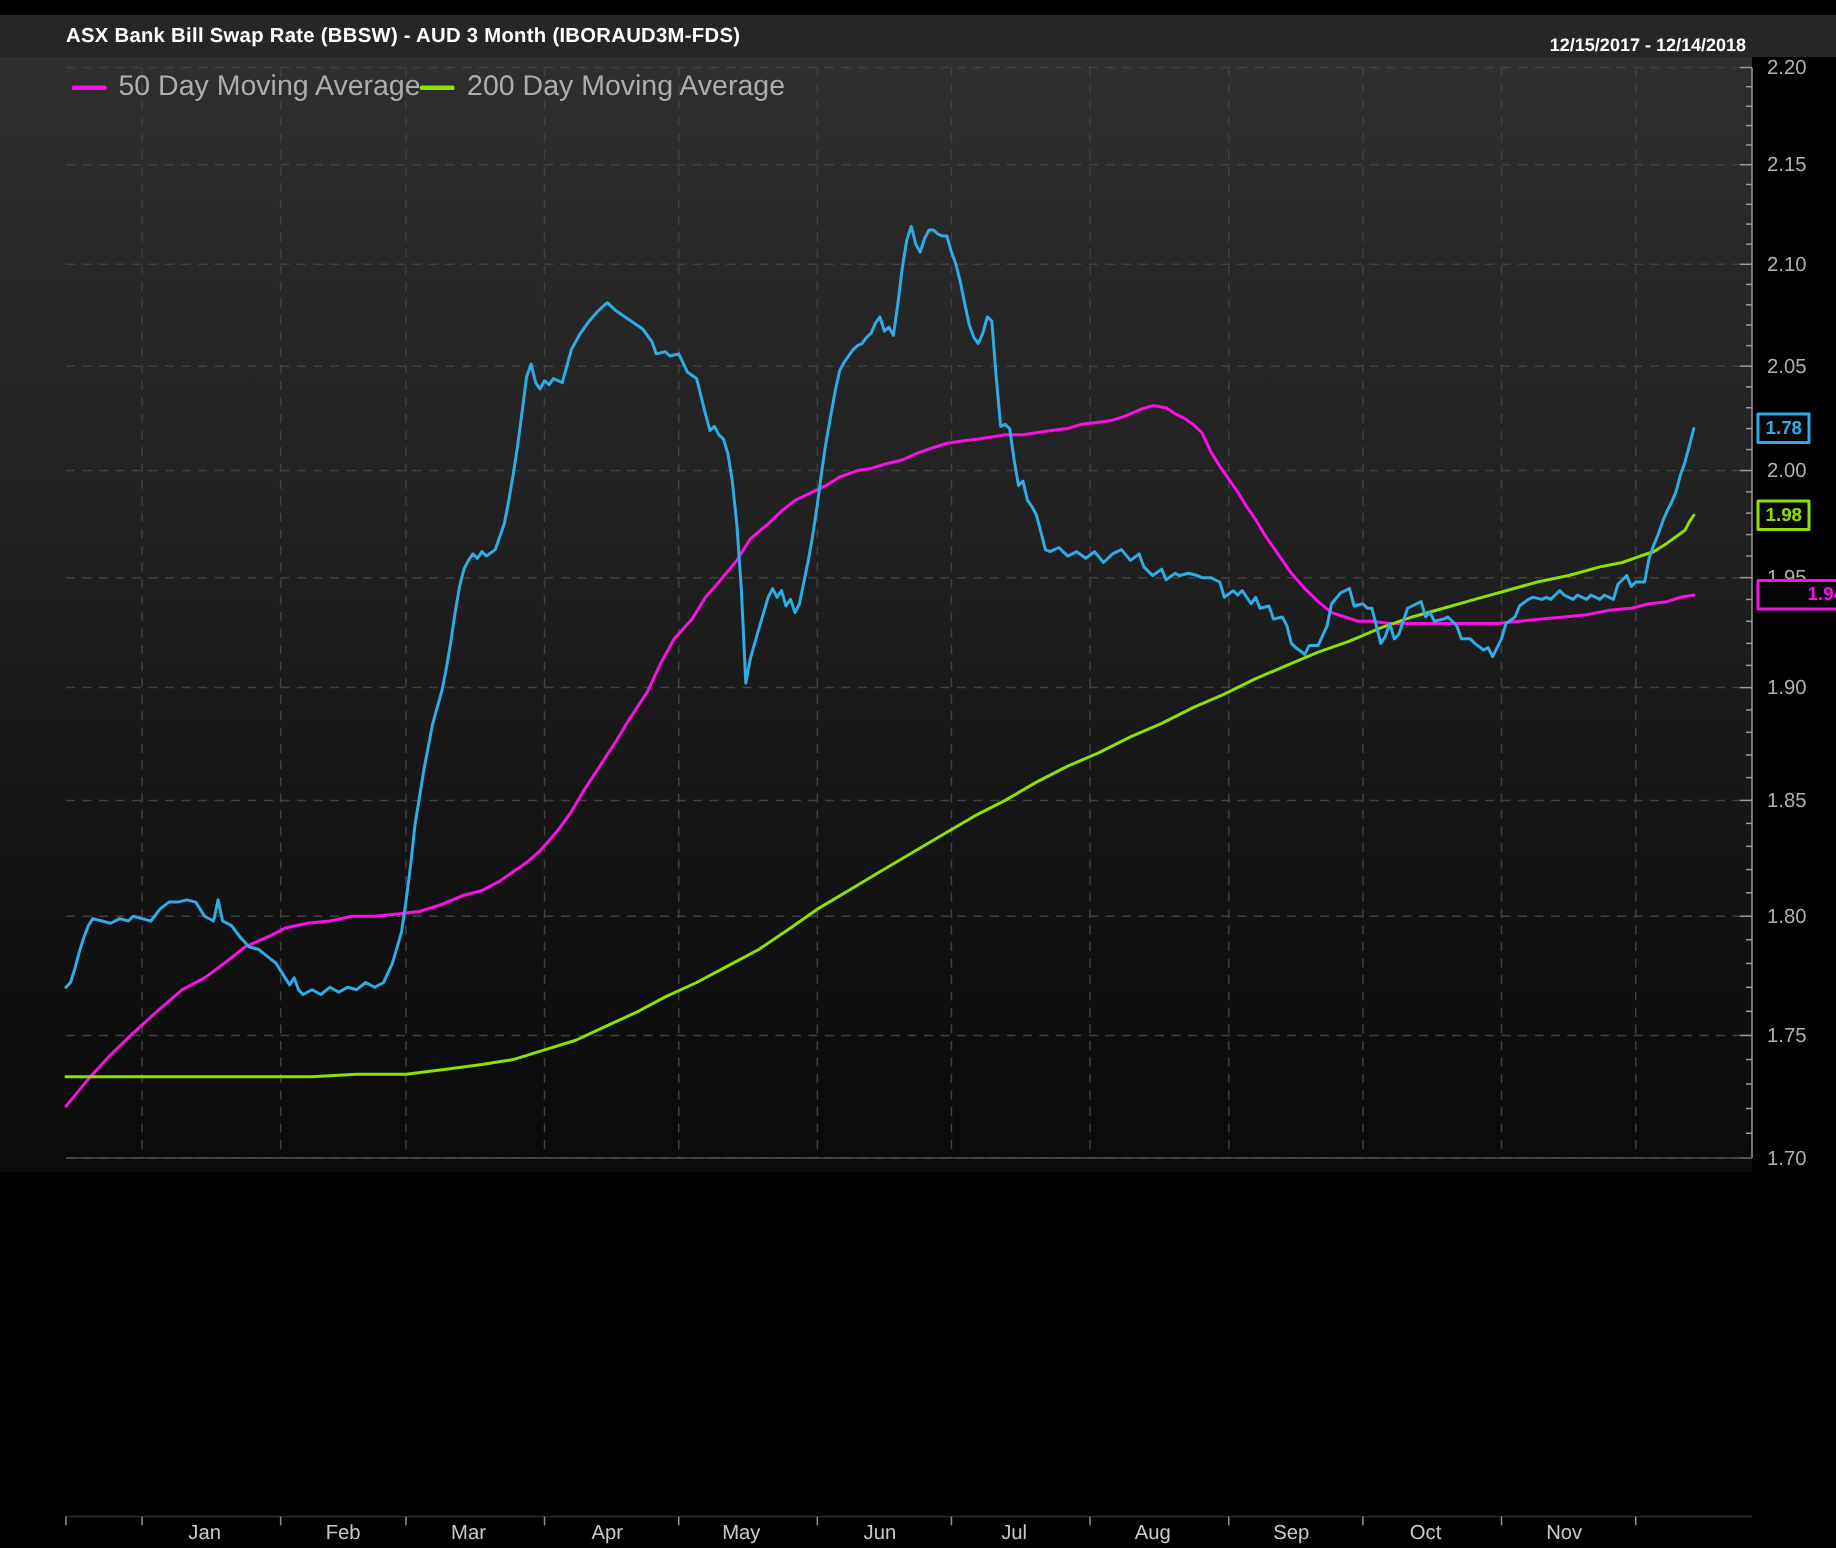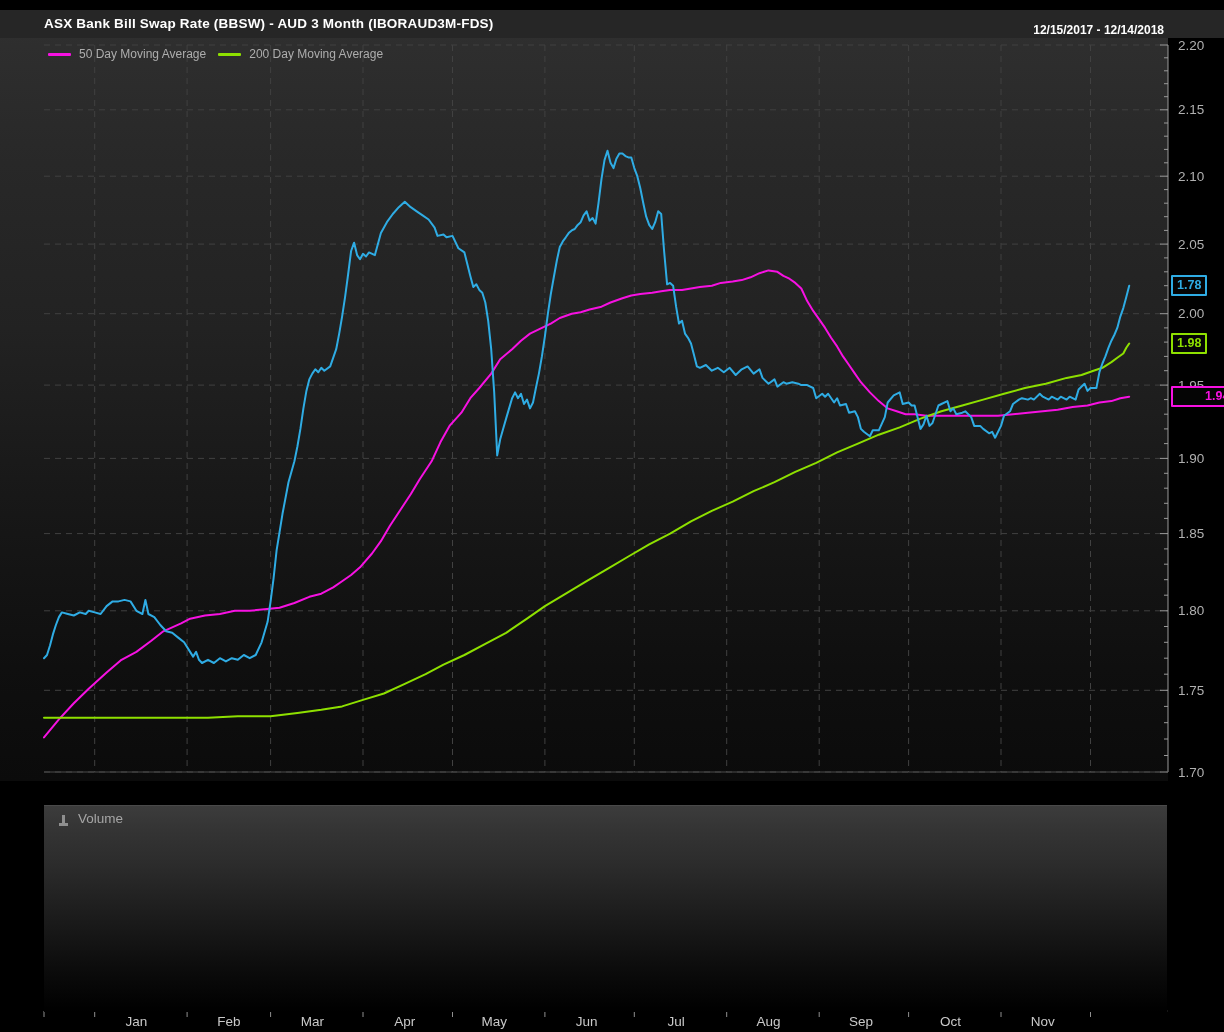--- a/index.html
+++ b/index.html
@@ -3,22 +3,22 @@
 <meta charset="utf-8">
 <style>
   html,body{margin:0;padding:0;background:#000;}
   #stage{position:relative;width:1224px;height:1032px;background:#000;overflow:hidden;
          font-family:"Liberation Sans",sans-serif;-webkit-font-smoothing:antialiased;}
   #titlebar{position:absolute;left:0;top:0;width:1224px;height:28px;background:#262626;margin-top:10px;}
   #chart-title{position:absolute;left:44px;top:0;line-height:28px;color:#fff;font-size:13.5px;font-weight:bold;letter-spacing:.2px;}
   #price-bg{position:absolute;left:0;top:28px;width:1168px;height:753px;
             background:linear-gradient(180deg,#2f2f2f 0%,#282828 18%,#222 40%,#181818 62%,#0f0f0f 85%,#0b0b0b 100%);}
   #date-range{position:absolute;top:23px;right:60px;color:#fff;font-size:12px;font-weight:bold;}
-  #legend{position:absolute;left:48px;top:47px;display:flex;align-items:flex-end;gap:12px;
-          color:#adadad;font-size:12px;}
+  #legend{position:absolute;left:48px;top:47px;display:flex;align-items:flex-end;
+          color:#adadad;font-size:19px;}
   .legend-item{display:flex;align-items:center;}
   .swatch{display:inline-block;width:23px;height:3px;margin-right:8px;border-radius:1px;}
   #chart-svg{position:absolute;left:0;top:0;width:1224px;height:1032px;}
   svg text{font-family:"Liberation Sans",sans-serif;}
   .hgrid,.vgrid{stroke:#414141;stroke-width:1;stroke-dasharray:6 5;fill:none;}
   .tick{stroke:#9a9a9a;stroke-width:1;}
   .axisline{stroke:#9a9a9a;stroke-width:1;}
   .baseline{stroke:#4d4d4d;stroke-width:1;}
   .stripline{stroke:#2d2d2d;stroke-width:1;}
   .btick{stroke:#8f8f8f;stroke-width:1;}
@@ -172,24 +172,13 @@
       <span>200 Day Moving Average</span>
     </div>
   </div>
 
   <div id="price-badges">
       <div class="badge" style="top: 386px; border-color: rgb(247, 17, 226); color: rgb(247, 17, 226); padding-left: 32px;">1.94</div>
       <div class="badge" style="top: 333px; border-color: rgb(142, 224, 0); color: rgb(142, 224, 0);">1.98</div>
       <div class="badge" style="top: 275px; border-color: rgb(47, 172, 228); color: rgb(47, 172, 228);">1.78</div>
     </div>
 
-  <div id="volume-panel">
-    <div id="volume-header">
-      <span id="volume-icon">
-        <svg width="11" height="12" viewBox="0 0 11 12">
-          <rect x="4" y="0" width="3" height="9" fill="#8f8f8f"></rect>
-          <rect x="1" y="8" width="9" height="3" fill="#8f8f8f"></rect>
-        </svg>
-      </span>
-      <span id="volume-label">Volume</span>
-    </div>
-  </div>
 </div>
 
 </body></html>

